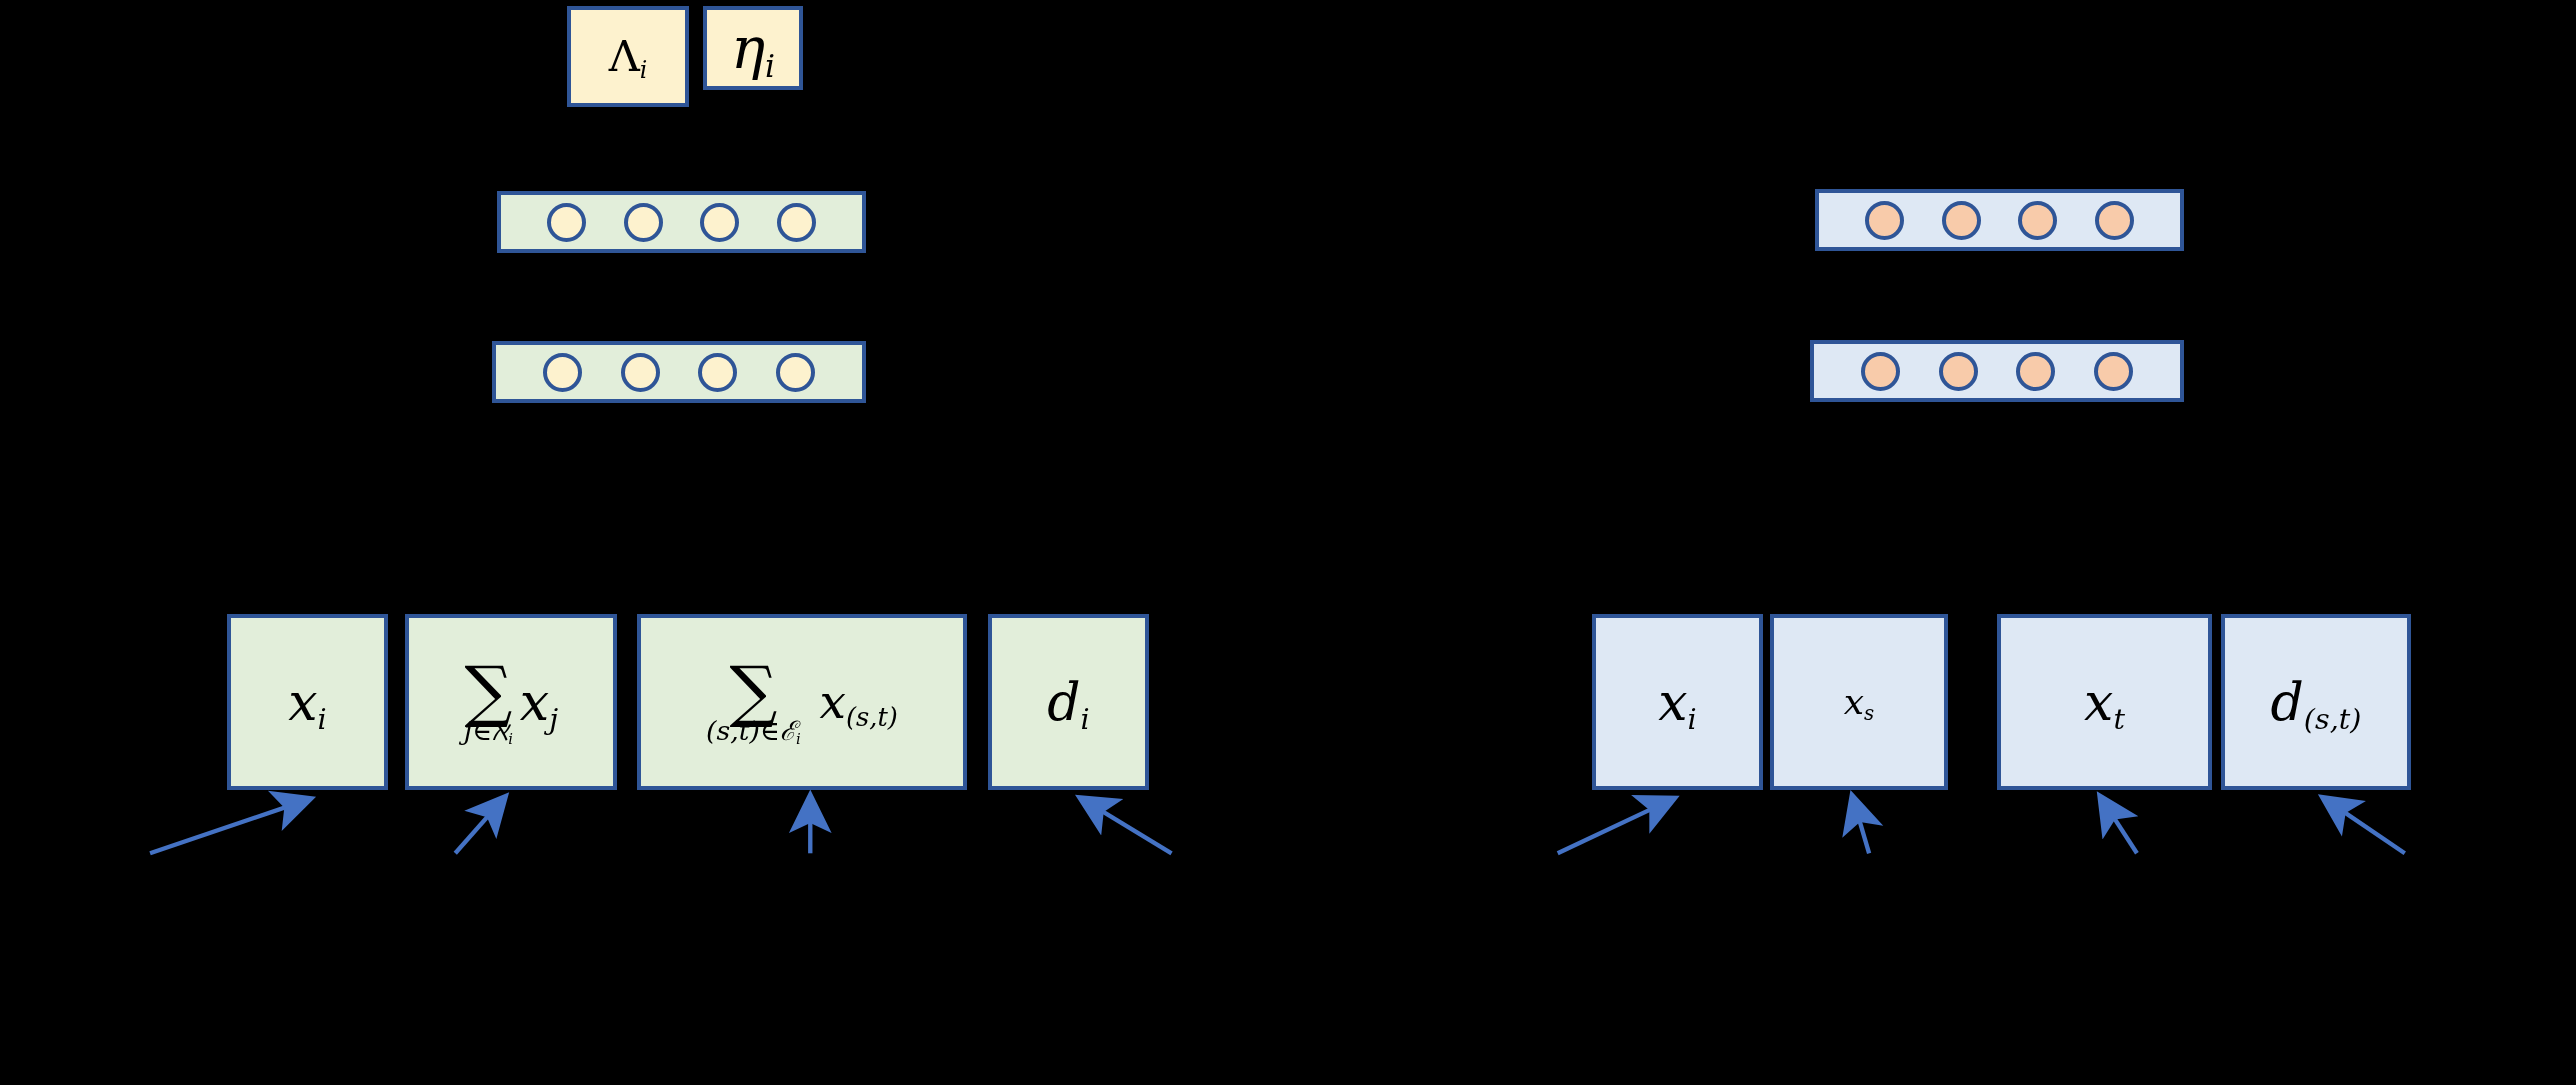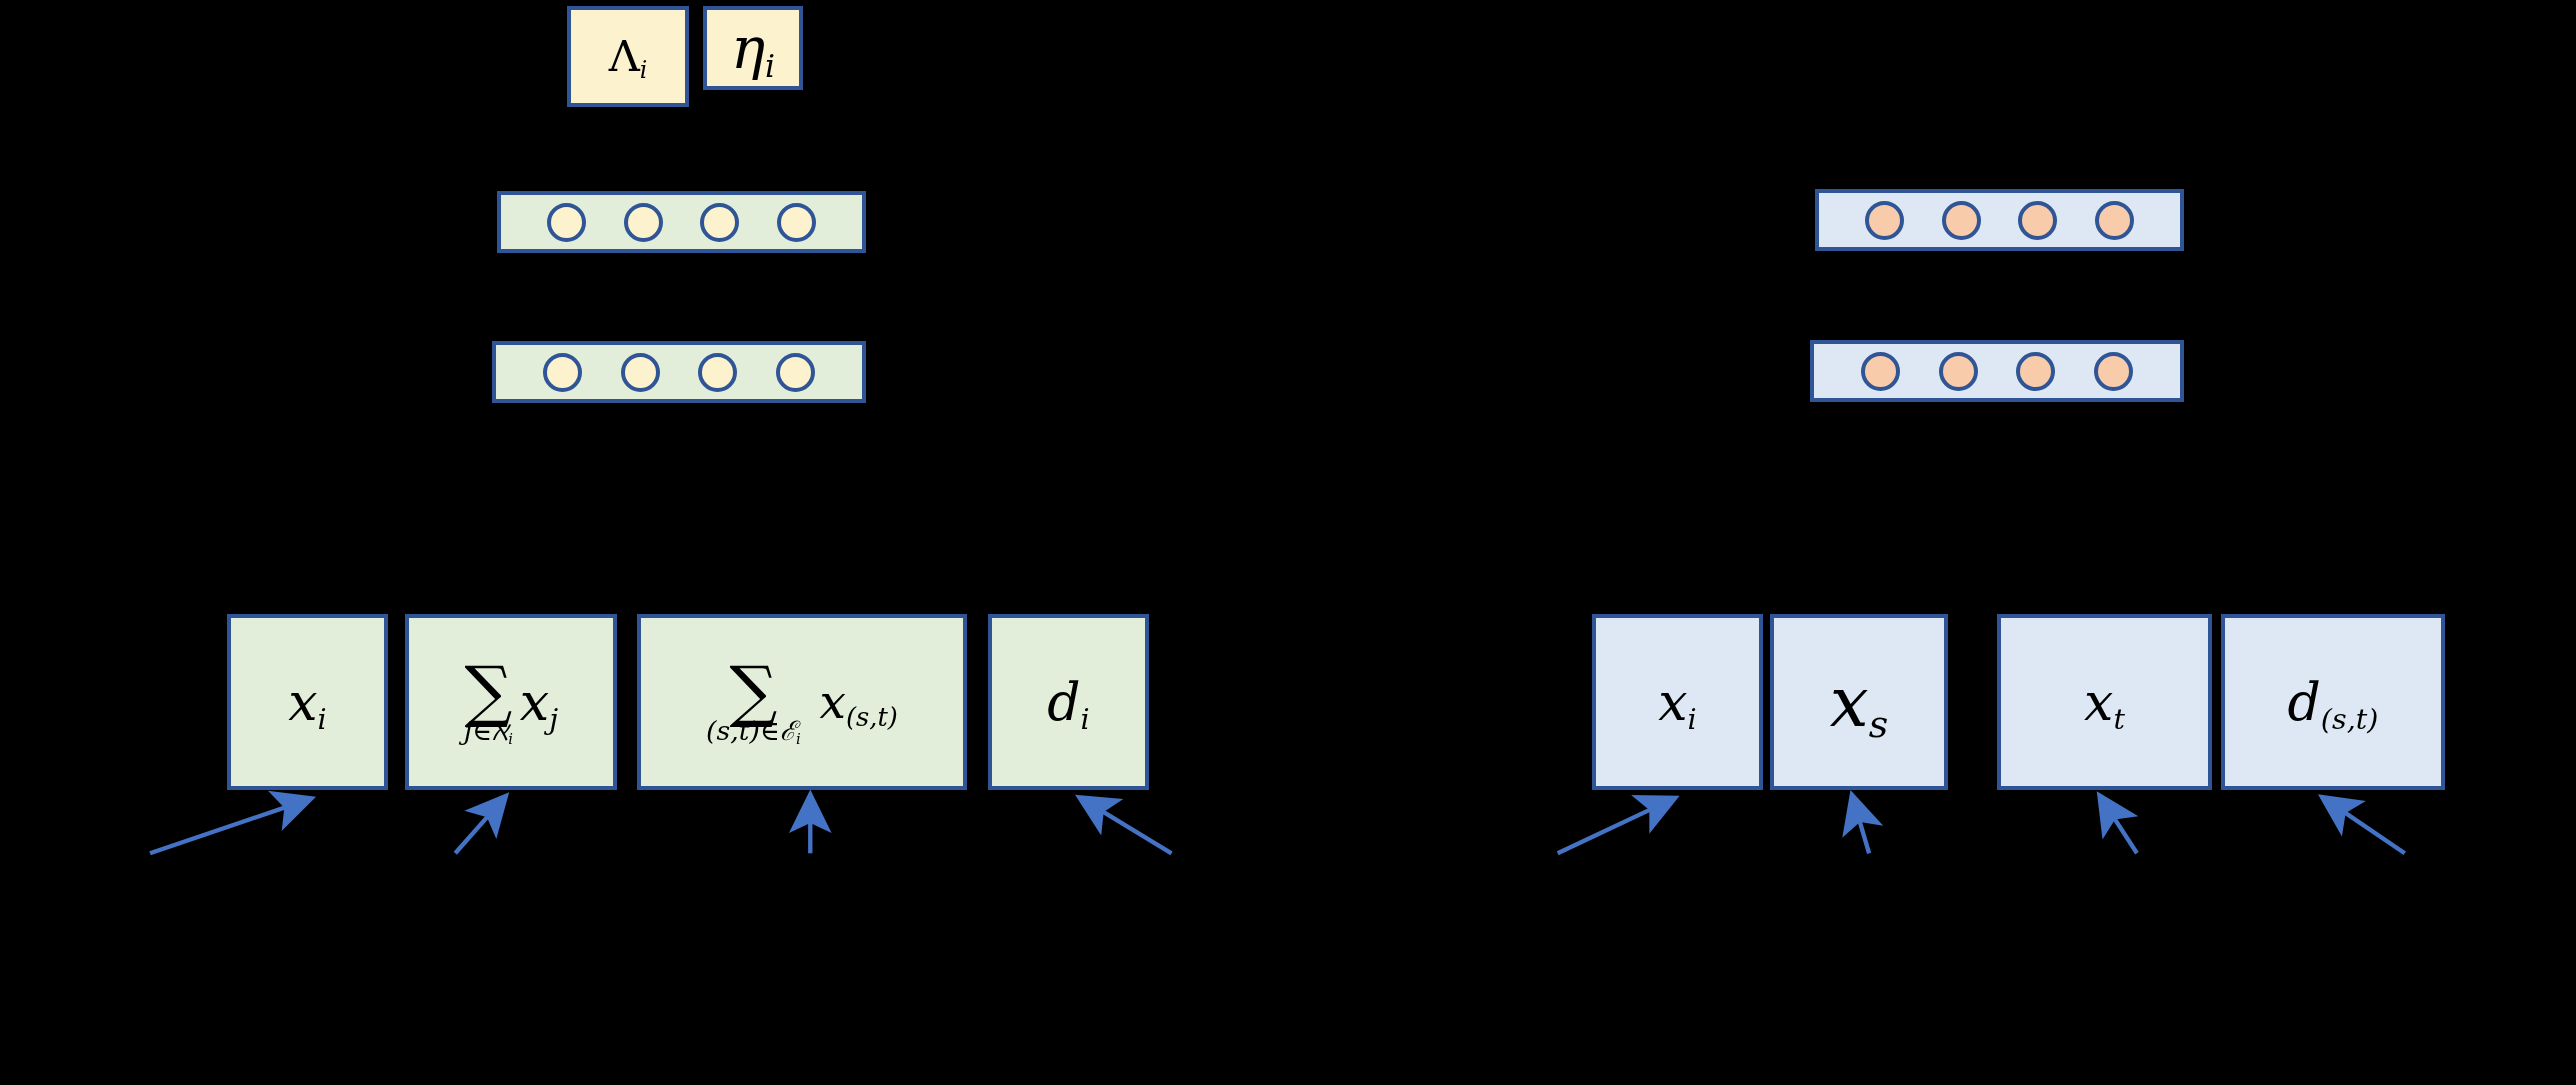--- a/index.html
+++ b/index.html
@@ -185,32 +185,32 @@
     <span class="node peach" style="width:39px;height:39px;"></span>
   </div>
 
   <div class="box blue" style="left:1592px; top:614px; width:171px; height:176px;">
     <span class="math" style="font-size:52px;">
       <span>x</span><sub>i</sub>
     </span>
   </div>
 
   <div class="box blue" style="left:1770px; top:614px; width:178px; height:176px;">
-    <span class="math" style="font-size:69px;">
+    <span class="math" style="font-size:36px;">
       <span>x</span><sub>s</sub>
     </span>
   </div>
 
   <div class="box blue" style="left:1997px; top:614px; width:215px; height:176px;">
     <span class="math" style="font-size:52px;">
       <span>x</span><sub>t</sub>
     </span>
   </div>
 
-  <div class="box blue" style="left:2221px; top:614px; width:224px; height:176px;">
+  <div class="box blue" style="left:2221px; top:614px; width:190px; height:176px;">
     <span class="math" style="font-size:52px;">
       <span>d</span><sub>(s,t)</sub>
     </span>
   </div>
 
   <svg class="arrows" viewBox="0 0 4134 1742" width="2576" height="1085">
     <defs>
       <marker id="ah" markerWidth="11" markerHeight="11" refX="7.5" refY="5.5" orient="auto" markerUnits="strokeWidth">
         <path d="M0,0.6 L10,5.5 L0,10.4 L2.3,5.5 Z" fill="#4472C4"></path>
       </marker>

